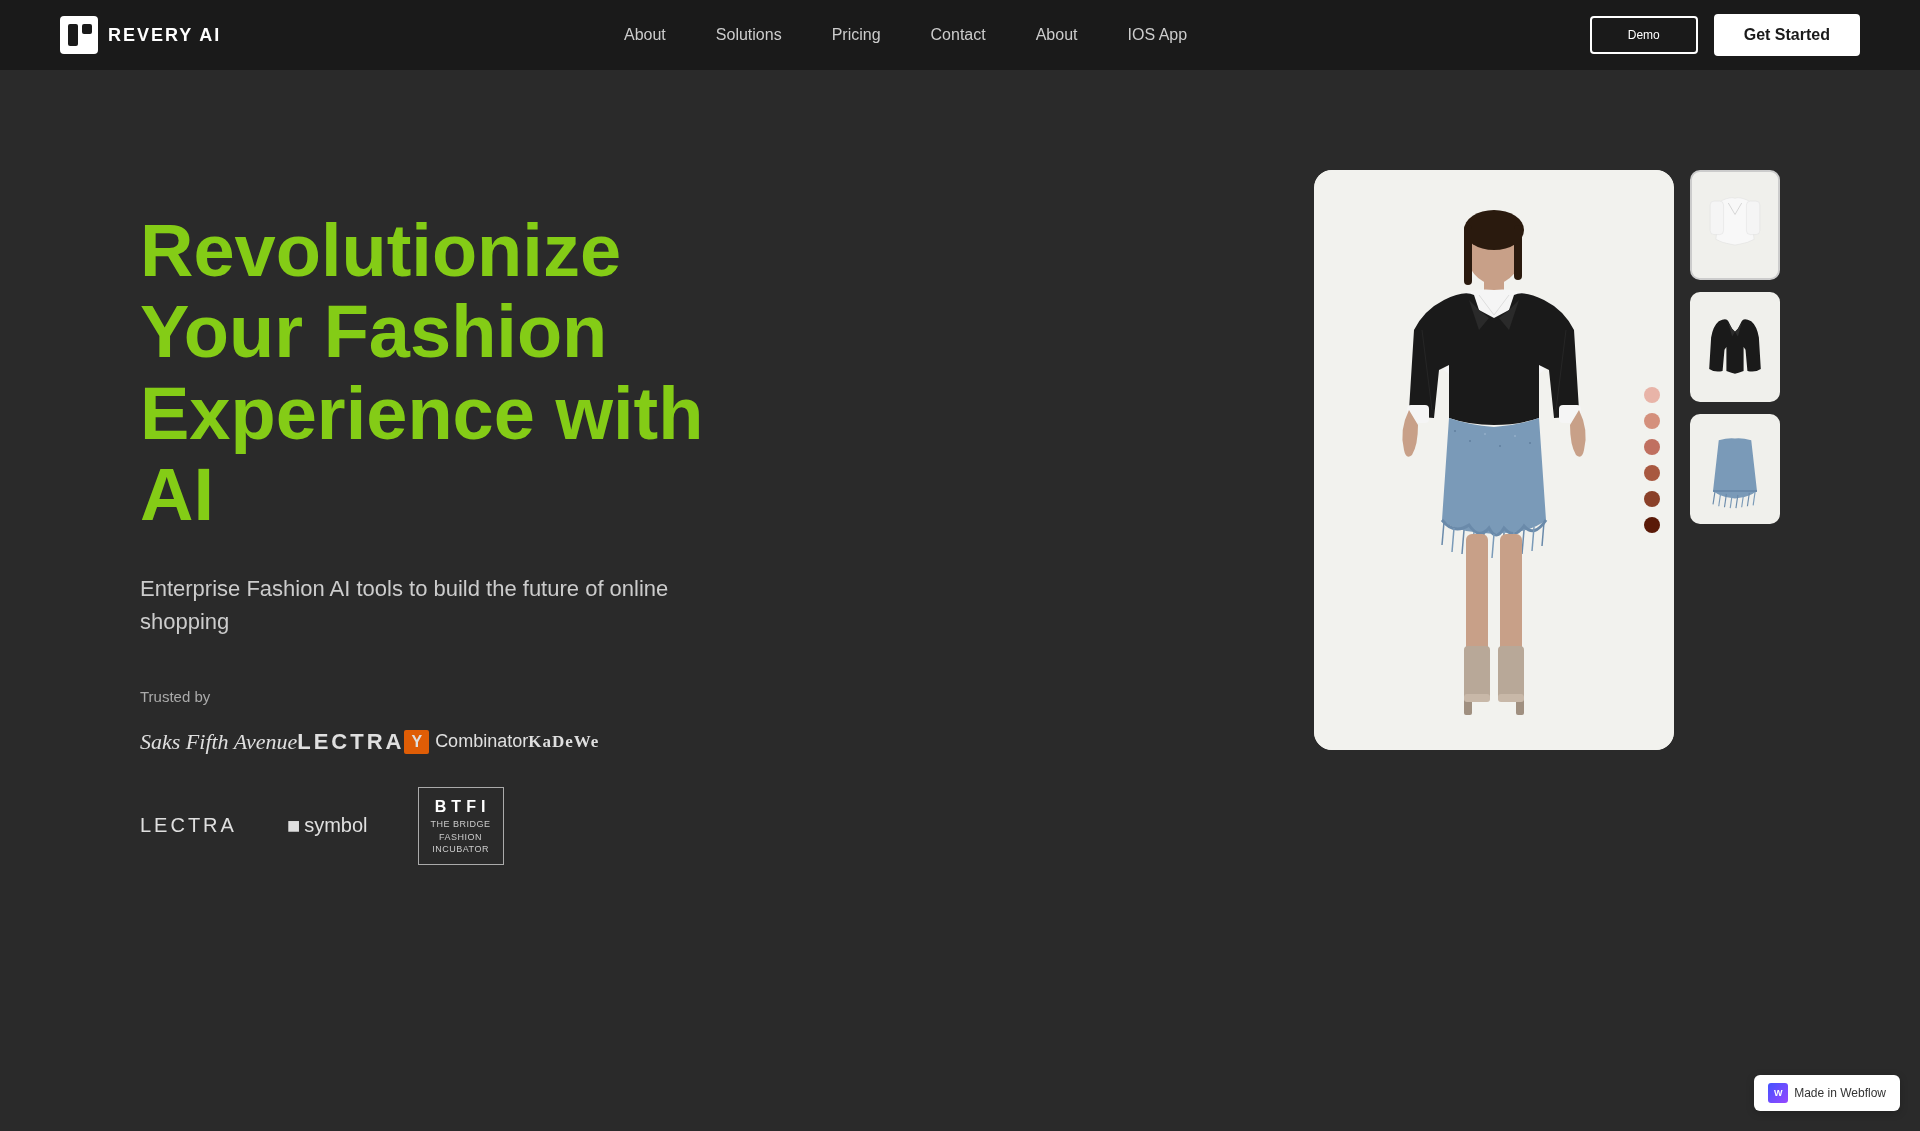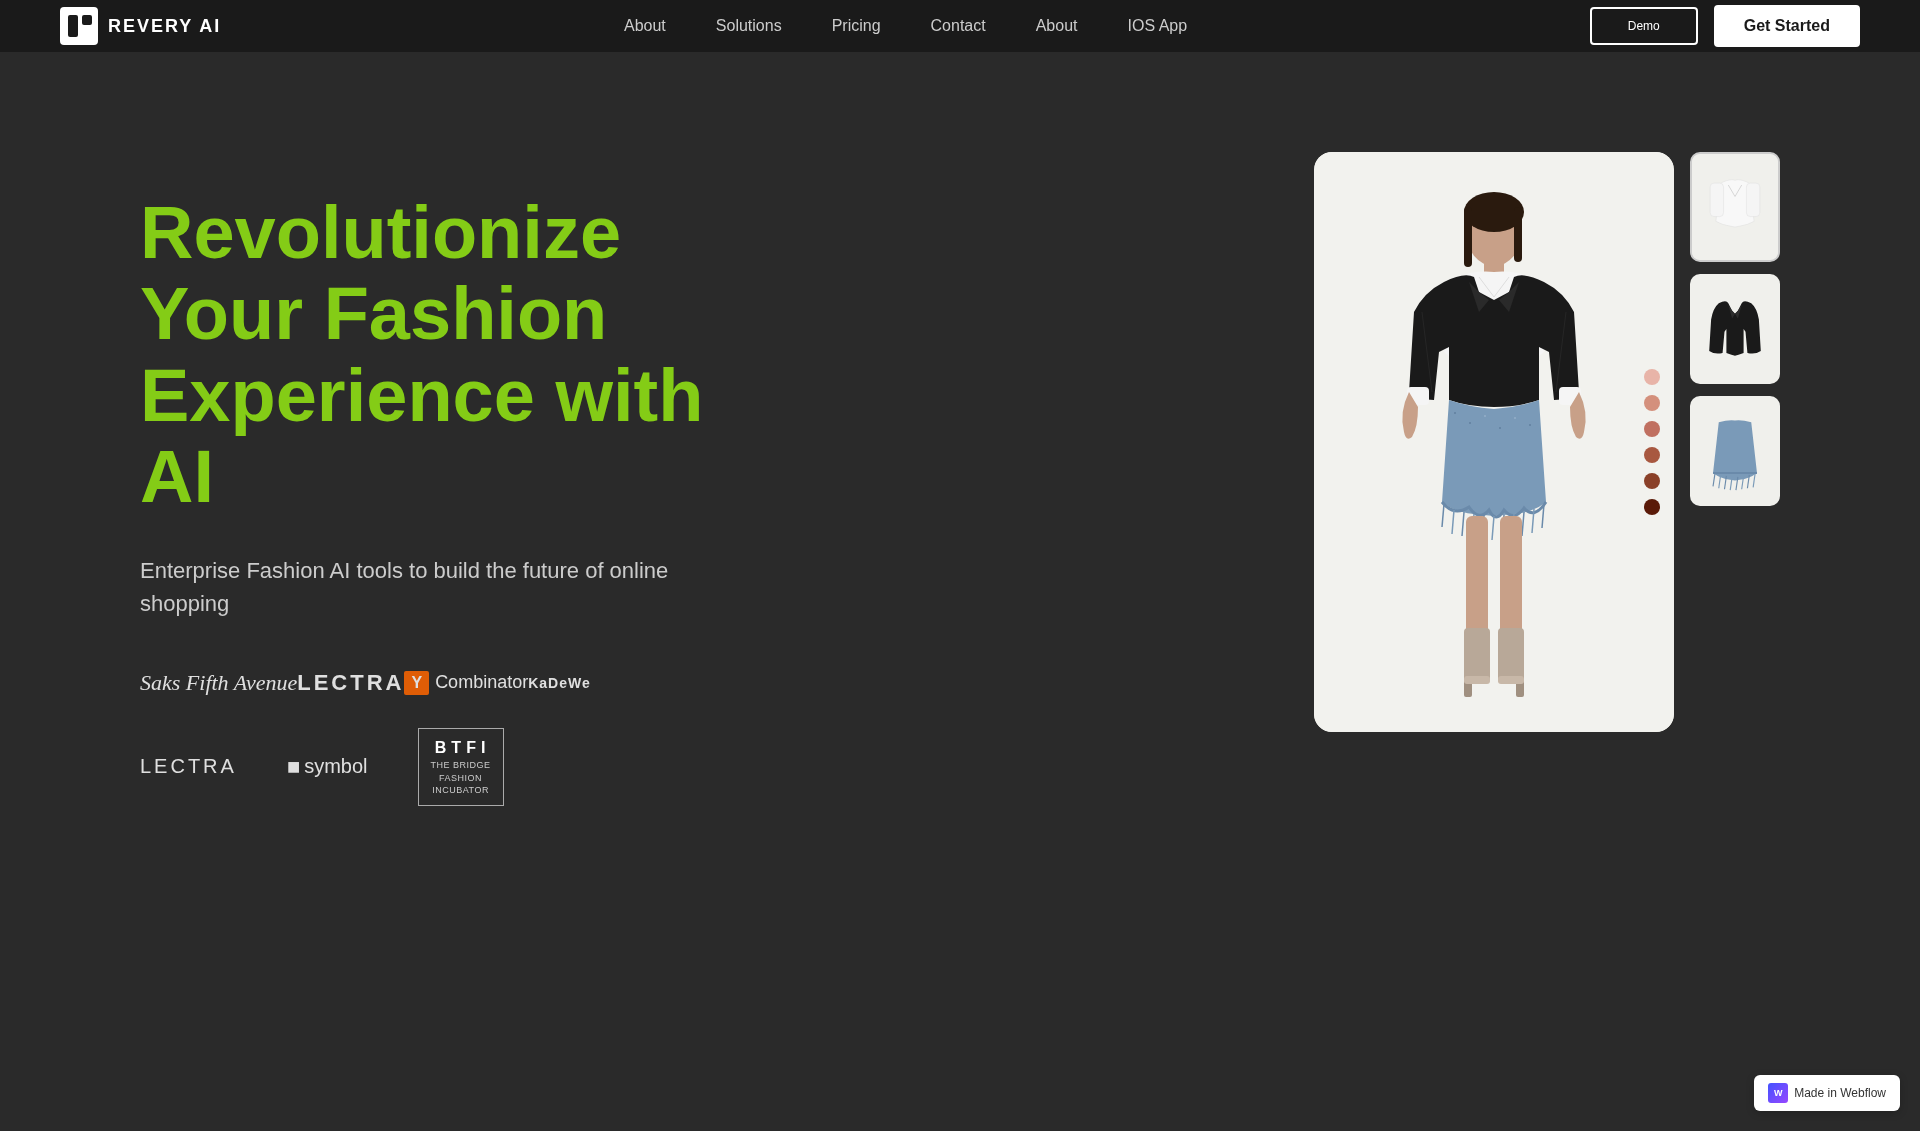--- a/index.html
+++ b/index.html
@@ -12,21 +12,21 @@
       overflow-x: hidden;
     }
 
     
     .navbar {
       display: flex;
       align-items: center;
       justify-content: space-between;
       background-color: #1a1a1a;
       padding: 0 60px;
-      height: 52px;
+      height: 70px;
       position: sticky;
       top: 0;
       z-index: 100;
     }
     .navbar-logo {
       display: flex;
       align-items: center;
       gap: 10px;
     }
     .logo-icon {
@@ -173,23 +173,24 @@
     }
     .yc-box {
       background: #ff6600;
       color: #fff;
       font-weight: 900;
       padding: 3px 7px;
       font-size: 16px;
       border-radius: 2px;
     }
     .kadewe {
-      font-size: 14px;
+      font-size: 17px;
       font-weight: 700;
       letter-spacing: 1px;
+      font-family: Liberation Serif, serif;
     }
     .zalora {
       font-size: 20px;
       font-weight: 400;
       letter-spacing: 3px;
     }
     .symbol-logo {
       display: flex;
       align-items: center;
       gap: 4px;
@@ -330,20 +331,21 @@
 </nav>
 
 <section class="hero">
 
   <div class="hero-left">
     <h1 class="hero-title">Revolutionize Your Fashion Experience with AI</h1>
     <p class="hero-subtitle">Enterprise Fashion AI tools to build the future of online shopping</p>
 
 
     <div class="trusted-section">
+      <p class="trusted-label">Trusted by</p>
 
       <div class="trusted-logos-row1">
         <span class="logo-brand saks">
           <em>Saks Fifth Avenue</em>
         </span>
         <span class="logo-brand lectra">LECTRA</span>
         <span class="logo-brand ycombinator-logo">
           <span class="yc-box">Y</span>
           Combinator
         </span>

